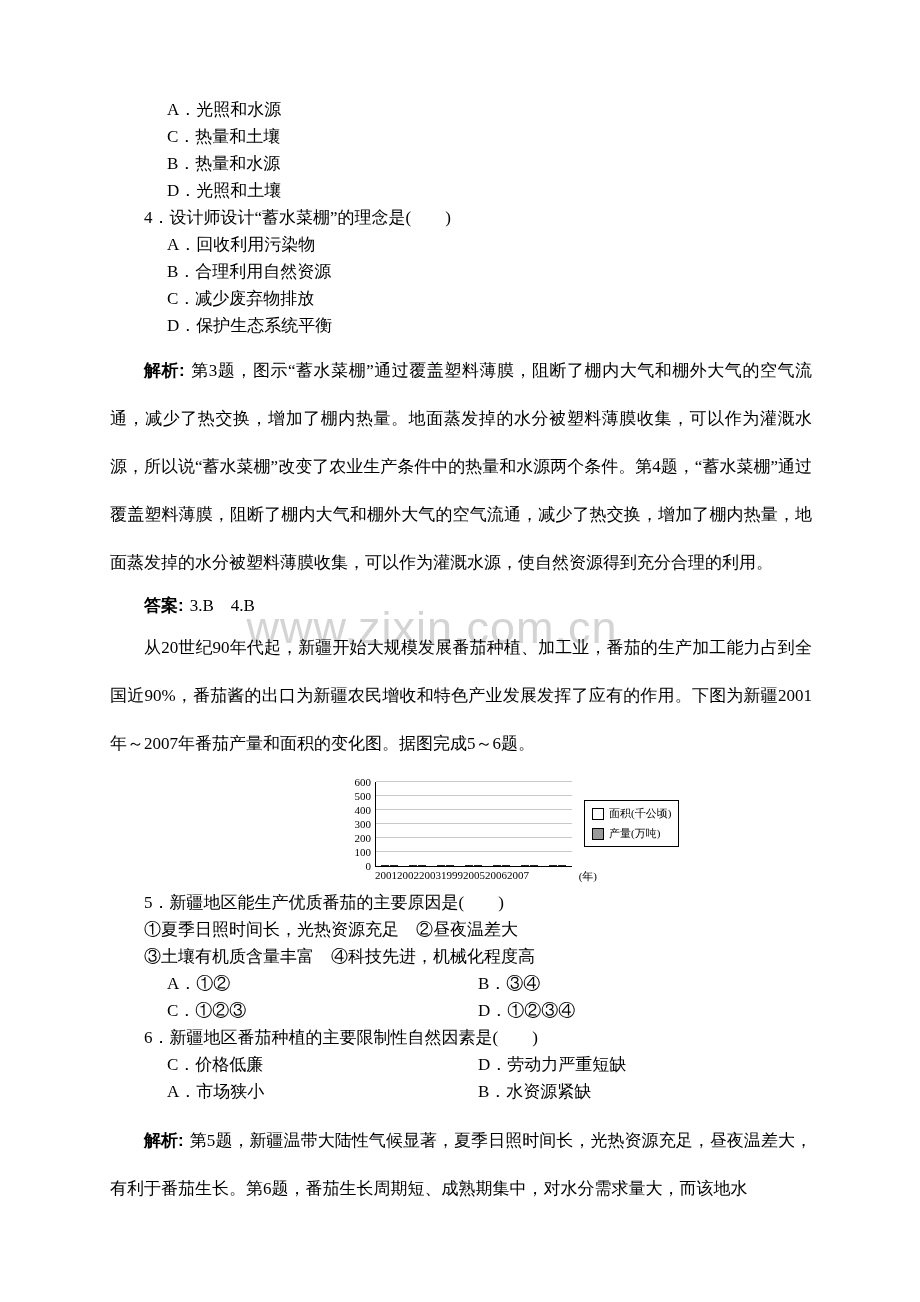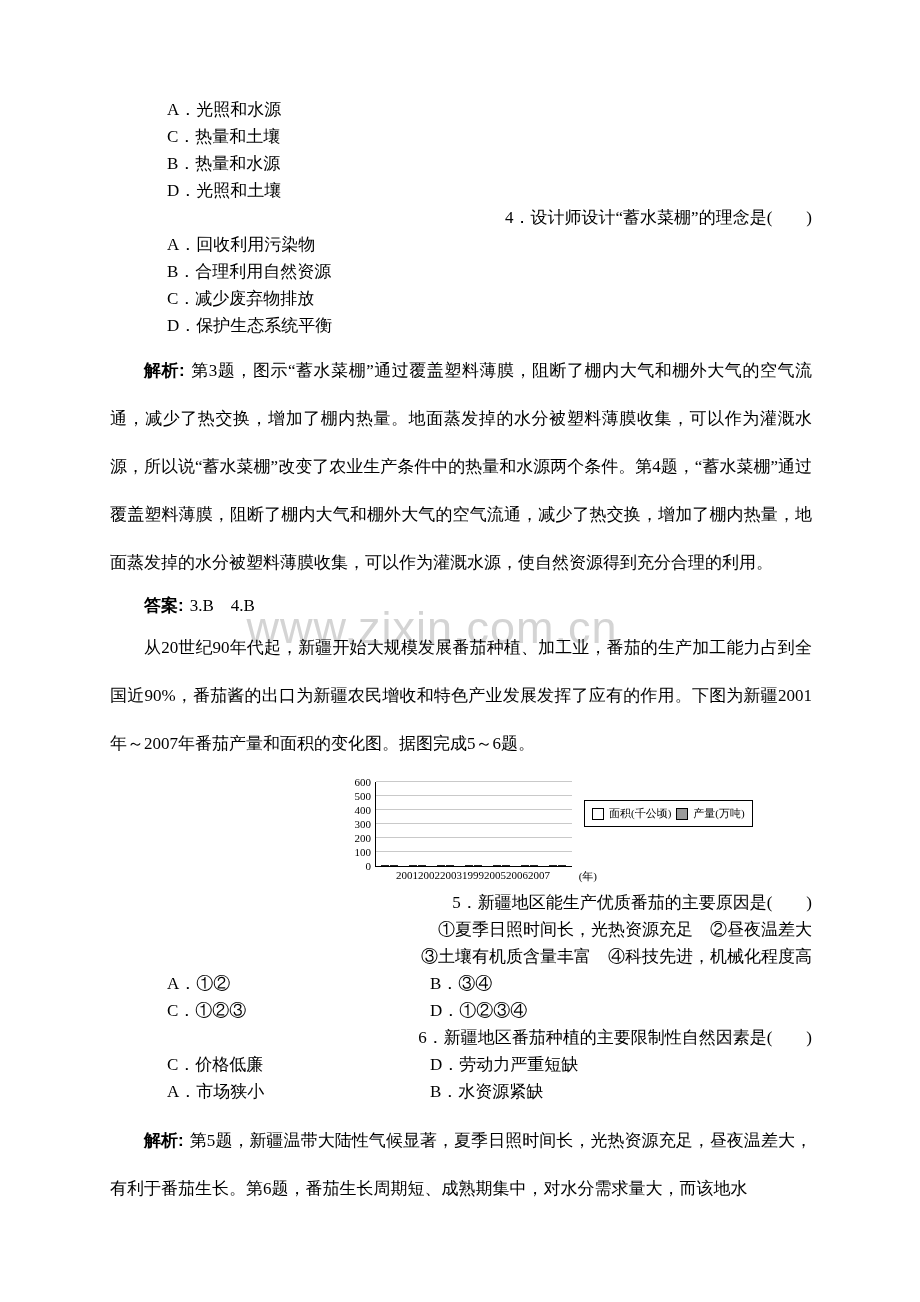--- a/index.html
+++ b/index.html
@@ -19,47 +19,47 @@
     font-size: 45px; letter-spacing: 1px;
     color: #d4d4d4; z-index: 0;
     user-select: none;
   }
   .content {
     position: absolute; top: 96px; left: 110px; width: 702px;
     font-size: 17px; z-index: 1;
   }
   .line { line-height: 27px; }
   .opt  { padding-left: 57px; }
-  .stem { padding-left: 34px; text-align: right; }
-  .optrow { display: flex; line-height: 27px; padding-left: 57px; }
+  .stem { padding-left: 34px; }
+  .optrow { display: flex; line-height: 27px; padding-left: 57px; gap: 48px; }
   .optcol { display: inline-block; width: 263px; }
   .analysis { line-height: 48px; text-indent: 34px; text-align: justify; margin: 8px 0 0 0; }
   .answer-line { line-height: 27px; text-indent: 34px; margin: 5px 0 0 0; }
   .intro { line-height: 48px; text-indent: 34px; text-align: justify; margin: 5px 0 0 0; }
   .lab { font-family: "Liberation Sans", "DejaVu Sans", sans-serif; font-weight: bold; margin-right: 6px; }
   .mt12 { margin-top: 12px; }
 
   
   .chart-block { margin: 14px 0 8px 235px; }
   .chart-main { display: flex; align-items: flex-start; }
   .yaxis { position: relative; width: 30px; height: 84px; font-size: 11px; }
   .ytick { position: absolute; right: 4px; line-height: 10px; transform: translateY(50%); }
   .plot {
     position: relative; width: 196px; height: 84px;
     border-left: 1px solid #000; border-bottom: 1px solid #000;
     display: flex; align-items: flex-end; justify-content: space-around;
   }
   .gridline { position: absolute; left: 0; right: 0; height: 0; border-top: 1px solid #c9c9c9; }
   .bar-group { position: relative; display: flex; align-items: flex-end; }
   .bar { width: 8px; border: 1px solid #222; border-bottom: none; margin-right: 1px; box-sizing: border-box; }
-  .xaxis { position: relative; display: flex; justify-content: center; width: 196px; font-size: 11px; margin-top: 2px; }
+  .xaxis { position: relative; display: flex; justify-content: flex-start; width: 196px; font-size: 11px; margin-top: 2px; }
   .xunit { position: absolute; right: -26px; top: 0; }
   .legend {
     border: 1px solid #000; padding: 5px 7px; margin-left: 12px; margin-top: 18px;
-    font-size: 11px; display: flex; flex-direction: row; gap: 5px; background: #fff;
+    font-size: 11px; display: flex; flex-direction: column; gap: 5px; background: #fff;
   }
   .legend-item { display: flex; align-items: center; gap: 5px; white-space: nowrap; }
   .legend-swatch { display: inline-block; width: 10px; height: 10px; border: 1px solid #000; flex: 0 0 auto; }
 </style>
 </head>
 <body>
 
 <div class="page">
 
   <div class="watermark">www.zixin.com.cn</div>

